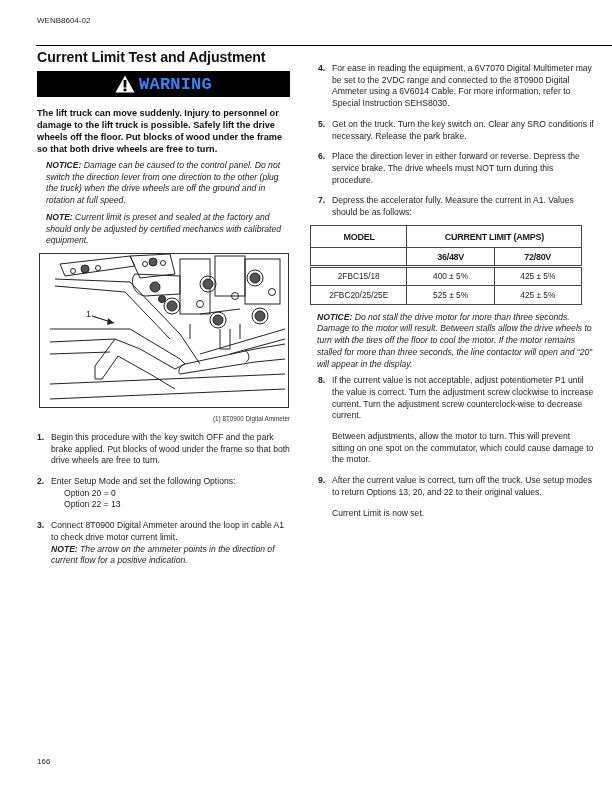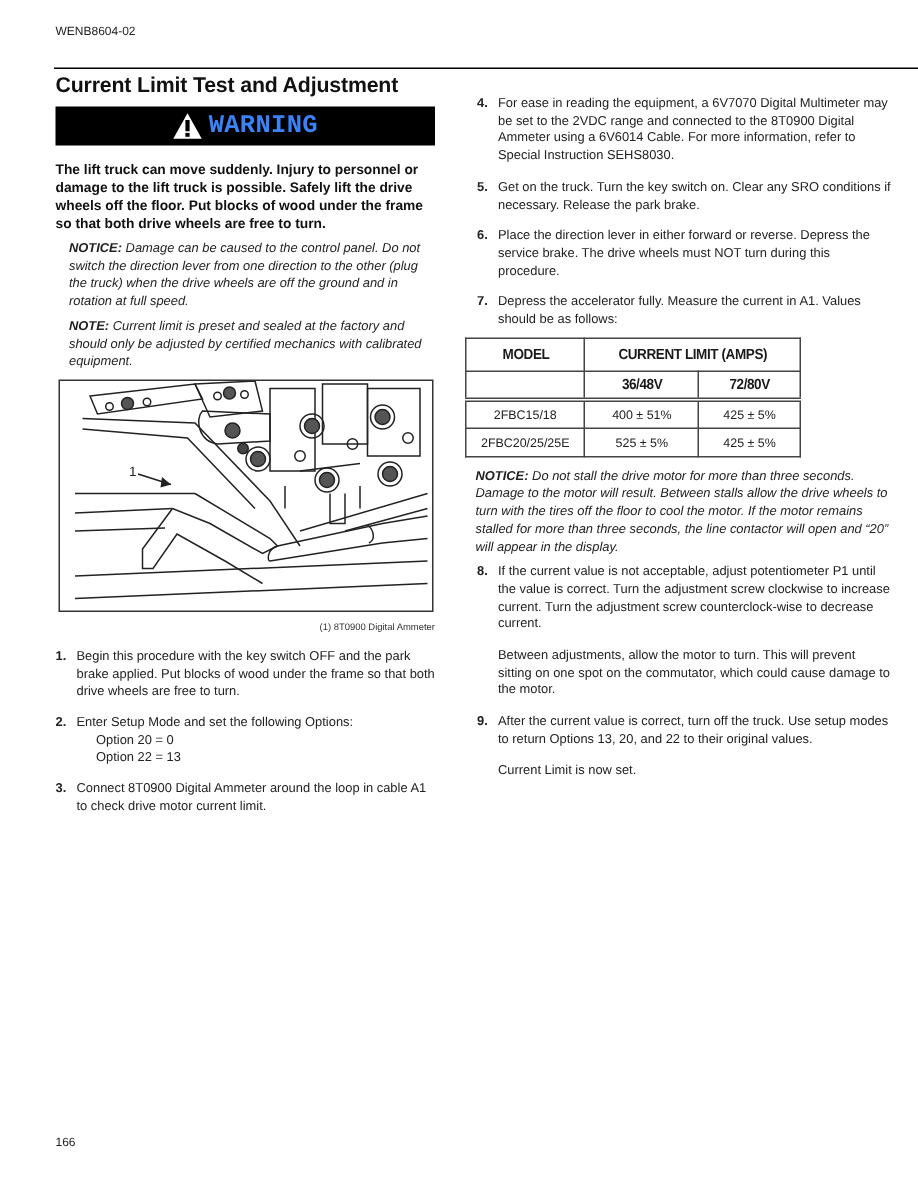--- a/index.html
+++ b/index.html
@@ -27,21 +27,21 @@
   .figure svg { position: absolute; left: 0; top: 0; }
   .caption { font-size: 6.3px; text-align: right; color: #333; margin-top: 7px; margin-bottom: 10px; padding-right: 0; }
 
   .step { position: relative; padding-left: 14px; font-size: 8.6px; line-height: 11.7px; color: #222; margin-bottom: 9px; }
   .step .num { position: absolute; left: 0; top: 0; font-weight: bold; }
   .step .opt { padding-left: 13px; display: block; }
   .step .note { font-style: italic; display: block; }
   .step .note b { font-weight: bold; }
   .step .sub { margin-top: 9px; display: block; }
 
-  .spec-table { border-collapse: collapse; width: 224px; margin-left: -8px; margin-top: 2px; margin-bottom: 7px; font-size: 8.3px; }
+  .spec-table { border-collapse: collapse; width: 272px; margin-left: -8px; margin-top: 2px; margin-bottom: 7px; font-size: 8.3px; }
   .spec-table th, .spec-table td { border: 1px solid #444; text-align: center; height: 19px; }
   .spec-table th { font-weight: bold; font-size: 9.8px; font-family: "Liberation Sans", sans-serif; letter-spacing: -0.3px; transform: scaleX(0.92); }
   .spec-table th.hd { height: 22px; }
   .spec-table tr.sub-hd th { border-bottom: 3px double #444; }
   .spec-table td { color: #222; }
 
   .notice-r { font-size: 8.6px; font-style: italic; line-height: 11.7px; color: #222; margin-bottom: 5px; margin-left: -1px; }
   .notice-r b { font-weight: bold; }
 
   .page-number { position: absolute; left: 37px; top: 757px; font-size: 8px; color: #222; }
@@ -134,20 +134,21 @@
   </div>
   <div class="step">
     <span class="num">2.</span>
     <span>Enter Setup Mode and set the following Options:</span>
     <span class="opt">Option 20 = 0</span>
     <span class="opt">Option 22 = 13</span>
   </div>
   <div class="step">
     <span class="num">3.</span>
     <span>Connect 8T0900 Digital Ammeter around the loop in cable A1 to check drive motor current limit.</span>
+    <span class="note"><b>NOTE:</b><span> The arrow on the ammeter points in the direction of current flow for a positive indication.</span></span>
   </div>
 </div>
 
 <div class="col-right">
   <div class="step">
     <span class="num">4.</span>
     <span>For ease in reading the equipment, a 6V7070 Digital Multimeter may be set to the 2VDC range and connected to the 8T0900 Digital Ammeter using a 6V6014 Cable. For more information, refer to Special Instruction SEHS8030.</span>
   </div>
   <div class="step">
     <span class="num">5.</span>
@@ -168,21 +169,21 @@
       <th class="hd" rowspan="1">MODEL</th>
       <th class="hd" colspan="2">CURRENT LIMIT (AMPS)</th>
     </tr>
     <tr class="sub-hd">
       <th></th>
       <th>36/48V</th>
       <th>72/80V</th>
     </tr>
     <tr>
       <td>2FBC15/18</td>
-      <td>400 ± 51%</td>
+      <td>400 ± 5%</td>
       <td>425 ± 5%</td>
     </tr>
     <tr>
       <td>2FBC20/25/25E</td>
       <td>525 ± 5%</td>
       <td>425 ± 5%</td>
     </tr>
   </tbody>
     </table>
 

